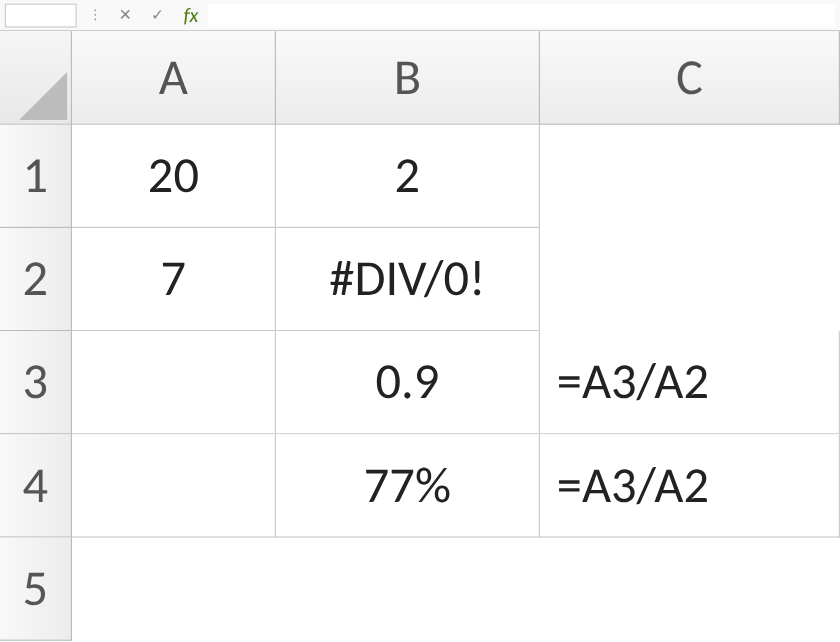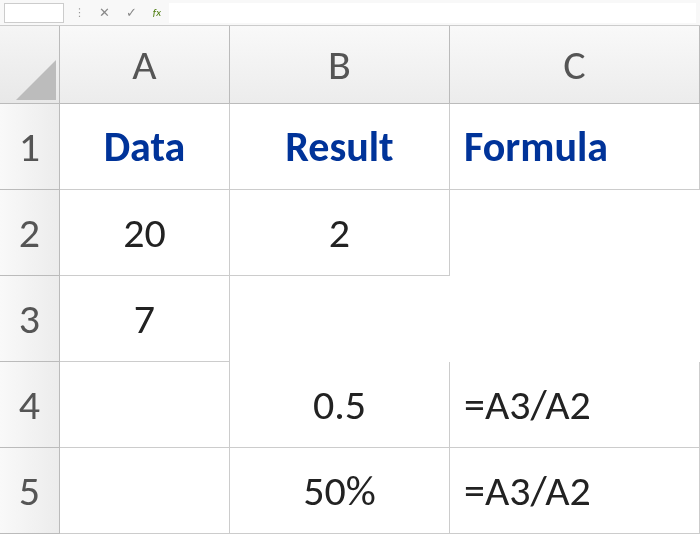--- a/index.html
+++ b/index.html
@@ -38,21 +38,21 @@
     }
     .fb-btn {
       color: #888;
       font-size: 13px;
       margin: 0 8px;
       cursor: pointer;
     }
     .fb-fx {
       font-style: italic;
       color: #4d7c0f;
-      font-size: 11px;
+      font-size: 17px;
       margin: 0 8px;
     }
     .formula-input {
       flex: 1;
       height: 20px;
       border: none;
       background: #fff;
       font-size: 12px;
       padding: 0 4px;
     }
@@ -171,35 +171,31 @@
   <div class="row-headers">
     <div class="row-header">1</div>
     <div class="row-header">2</div>
     <div class="row-header">3</div>
     <div class="row-header">4</div>
     <div class="row-header">5</div>
   </div>
 
   <div class="cells">
     <div class="row">
-      <div class="cell header col-a">Data</div>
-      <div class="cell header col-b">Result</div>
-      <div class="cell header col-c">Formula</div>
-    </div>
-    <div class="row">
       <div class="cell col-a">20</div>
       <div class="cell col-b">2</div>
     </div>
     <div class="row">
       <div class="cell col-a">7</div>
+      <div class="cell col-b">#DIV/0!</div>
     </div>
     <div class="row">
       <div class="cell col-a"></div>
-      <div class="cell col-b">0.5</div>
+      <div class="cell col-b">0.9</div>
       <div class="cell col-c">=A3/A2</div>
     </div>
     <div class="row">
       <div class="cell col-a"></div>
-      <div class="cell col-b">50%</div>
+      <div class="cell col-b">77%</div>
       <div class="cell col-c">=A3/A2</div>
     </div>
   </div>
 </div>
 
 </body></html>

